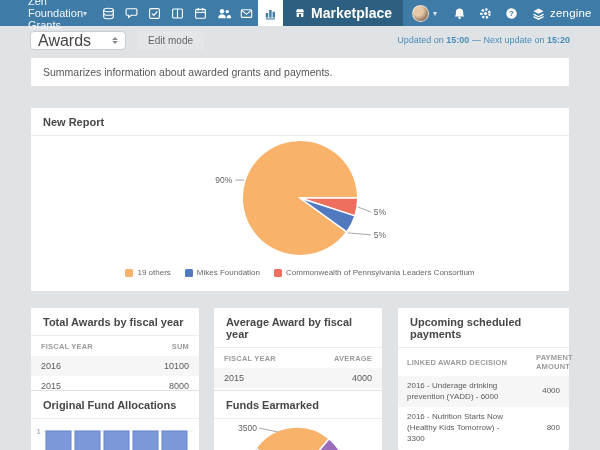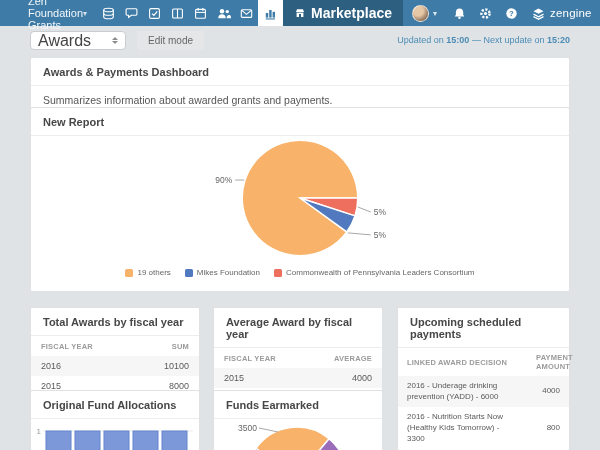--- a/index.html
+++ b/index.html
@@ -180,21 +180,20 @@
   <button class="edit-btn">Edit mode</button>
   <div class="status">
     <span>Updated on</span>
     <b>15:00</b>
     <span>— Next update on</span>
     <b>15:20</b>
   </div>
 </div>
 
 <section class="panel" id="p-dashboard">
-  <div class="panel-header">Awards &amp; Payments Dashboard</div>
   <div class="panel-body">Summarizes information about awarded grants and payments.</div>
 </section>
 
 <section class="panel" id="p-report">
   <div class="panel-header">New Report</div>
   <div class="chart-wrap">
     <svg width="540" height="130" viewBox="0 0 540 130">
       <path d="M270,62 L316.92,96.09 A58,58 0 1 1 328,62 Z" stroke="#fff" stroke-width="1.5" fill="#f8b26a"></path>
       <path d="M270,62 L328,62 A58,58 0 0 1 325.16,79.92 Z" stroke="#fff" stroke-width="1.5" fill="#ef6f5e"></path>
       <path d="M270,62 L325.16,79.92 A58,58 0 0 1 316.92,96.09 Z" stroke="#fff" stroke-width="1.5" fill="#5179bf"></path>

